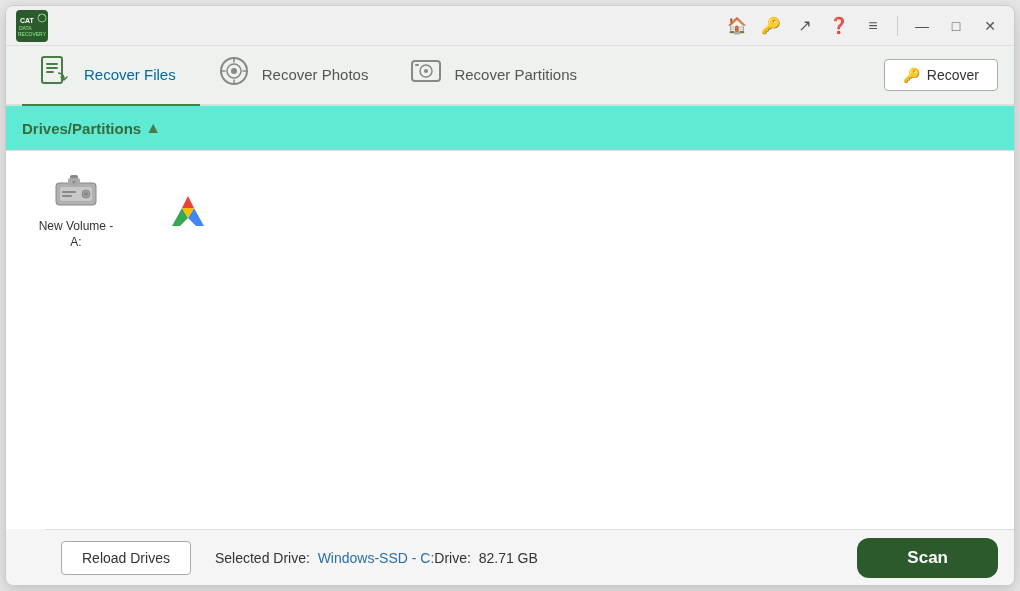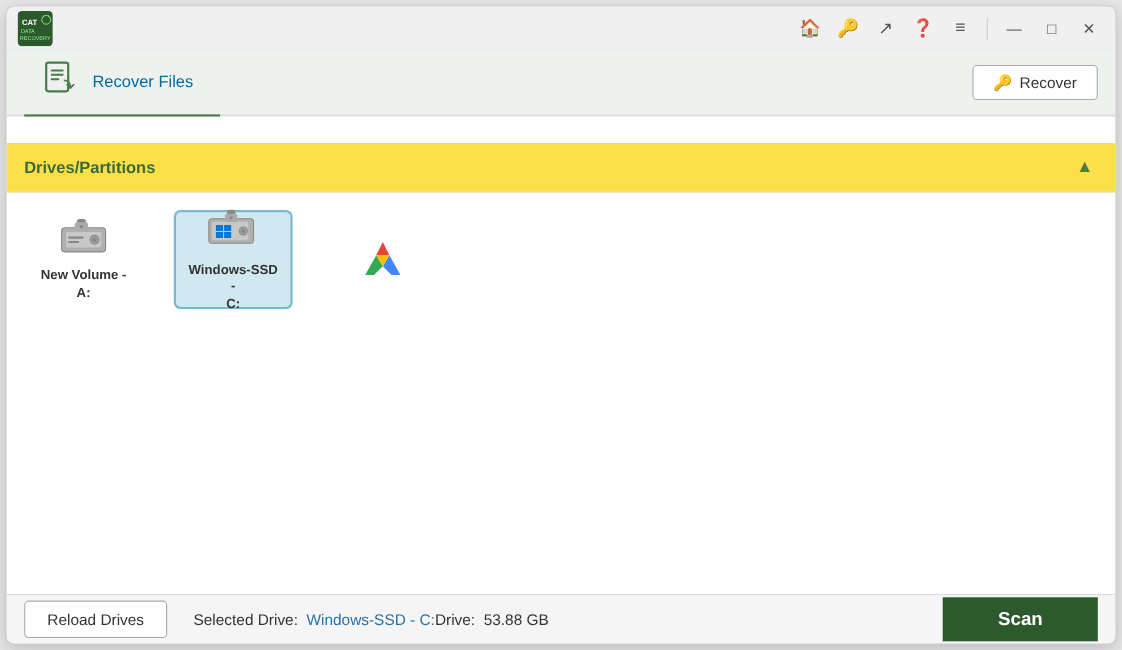--- a/index.html
+++ b/index.html
@@ -124,25 +124,23 @@
     .main-content {
       flex: 1;
       background: white;
       display: flex;
       flex-direction: column;
       overflow: hidden;
     }
     .section-header {
       display: flex;
       align-items: center;
-      justify-content: space-between;
       padding: 10px 16px;
       border-bottom: 1px solid #e0e0e0;
-      background: #fde047;
-      margin-top: 24px;
+      background: #5eead4;
     }
     .section-title {
       font-size: 15px;
       color: #3a6a3a;
       font-weight: 600;
     }
     .collapse-btn {
       cursor: pointer;
       color: #4a7c4a;
       font-size: 16px;
@@ -150,23 +148,22 @@
       height: 24px;
       display: flex;
       align-items: center;
       justify-content: center;
     }
     .drives-area {
       flex: 1;
       padding: 16px;
       display: flex;
       flex-wrap: wrap;
-      gap: 28px;
+      gap: 4px;
       align-content: flex-start;
-      font-weight: bold;
     }
     .drive-item {
       display: flex;
       flex-direction: column;
       align-items: center;
       justify-content: center;
       width: 108px;
       height: 90px;
       border: 2px solid transparent;
       border-radius: 6px;
@@ -192,21 +189,22 @@
       line-height: 1.3;
     }
     
     .footer {
       display: flex;
       align-items: center;
       padding: 10px 16px;
       border-top: 1px solid #ddd;
       background: #f5f5f5;
       gap: 24px;
-      height: 45px;
+      height: 56px;
+      margin-left: 39px;
     }
     .reload-btn {
       padding: 8px 20px;
       border: 1px solid #aaa;
       background: white;
       border-radius: 4px;
       cursor: pointer;
       font-size: 14px;
       color: #333;
     }
@@ -218,21 +216,21 @@
     .footer-text {
       font-size: 14px;
       color: #333;
     }
     .scan-btn {
       margin-left: auto;
       padding: 10px 50px;
       background: #2d5a2d;
       color: white;
       border: none;
-      border-radius: 0;
+      border-radius: 12px;
       font-size: 17px;
       font-weight: 600;
       cursor: pointer;
     }
   </style>
 </head>
 <body>
 
 <div class="window">
 
@@ -271,21 +269,43 @@
         <svg width="36" height="36" viewBox="0 0 36 36" fill="none" xmlns="http://www.w3.org/2000/svg">
           <rect x="4" y="4" width="20" height="26" rx="2" stroke="#4a7c4a" stroke-width="2" fill="none"></rect>
           <path d="M9 11 H19 M9 15 H19 M9 19 H15" stroke="#4a7c4a" stroke-width="1.8" stroke-linecap="round"></path>
           <path d="M20 20 C20 20 26 20 26 26" stroke="#4a7c4a" stroke-width="1.5" fill="none"></path>
           <path d="M23 24 L26 27 L29 24" stroke="#4a7c4a" stroke-width="1.5" fill="none" stroke-linecap="round"></path>
         </svg>
       </div>
       <span>Recover Files</span>
     </div>
 
-
+    <div class="tab">
+      <div class="tab-icon">
+        <svg width="36" height="36" viewBox="0 0 36 36" fill="none" xmlns="http://www.w3.org/2000/svg">
+          <circle cx="18" cy="18" r="13" stroke="#888" stroke-width="2" fill="none"></circle>
+          <circle cx="18" cy="18" r="7" stroke="#888" stroke-width="1.5" fill="none"></circle>
+          <circle cx="18" cy="18" r="3" fill="#888"></circle>
+          <path d="M18 5 V9 M18 27 V31 M5 18 H9 M27 18 H31" stroke="#888" stroke-width="1.5" stroke-linecap="round"></path>
+        </svg>
+      </div>
+      <span>Recover Photos</span>
+    </div>
+
+    <div class="tab">
+      <div class="tab-icon">
+        <svg width="36" height="36" viewBox="0 0 36 36" fill="none" xmlns="http://www.w3.org/2000/svg">
+          <rect x="4" y="8" width="28" height="20" rx="3" stroke="#888" stroke-width="2" fill="none"></rect>
+          <circle cx="18" cy="18" r="6" stroke="#888" stroke-width="1.5" fill="none"></circle>
+          <circle cx="18" cy="18" r="2" fill="#888"></circle>
+          <rect x="7" y="11" width="4" height="2" rx="1" fill="#888"></rect>
+        </svg>
+      </div>
+      <span>Recover Partitions</span>
+    </div>
 
     <button class="activate-btn">
       <span>🔑</span>
       <span>Recover</span>
     </button>
   </div>
 
   <div class="main-content">
 
     <div class="section-header">
@@ -307,43 +327,20 @@
             <rect x="10" y="22" width="10" height="2" rx="1" fill="#888"></rect>
 
             <rect x="18" y="2" width="8" height="7" rx="2" fill="#888" stroke="none"></rect>
             <rect x="16" y="5" width="12" height="8" rx="2" fill="#aaa"></rect>
             <circle cx="22" cy="9" r="1.5" fill="#888"></circle>
           </svg>
         </div>
         <div class="drive-label">New Volume -<br>A:</div>
       </div>
 
-      <div class="drive-item selected">
-        <div class="drive-icon">
-
-          <svg width="52" height="44" viewBox="0 0 52 44" fill="none" xmlns="http://www.w3.org/2000/svg">
-
-            <rect x="2" y="10" width="44" height="24" rx="3" fill="#b0b0b0" stroke="#888" stroke-width="1"></rect>
-            <rect x="5" y="13" width="36" height="18" rx="2" fill="#c8c8c8"></rect>
-
-            <rect x="9" y="16" width="7" height="6" rx="0.5" fill="#0078d4"></rect>
-            <rect x="17" y="16" width="7" height="6" rx="0.5" fill="#0078d4"></rect>
-            <rect x="9" y="23" width="7" height="6" rx="0.5" fill="#0078d4"></rect>
-            <rect x="17" y="23" width="7" height="6" rx="0.5" fill="#0078d4"></rect>
-
-            <circle cx="36" cy="22" r="4" fill="#a0a0a0" stroke="#888" stroke-width="1"></circle>
-            <circle cx="36" cy="22" r="2" fill="#888"></circle>
-
-            <rect x="20" y="1" width="8" height="7" rx="2" fill="#888"></rect>
-            <rect x="18" y="5" width="12" height="8" rx="2" fill="#aaa"></rect>
-            <circle cx="24" cy="9" r="1.5" fill="#888"></circle>
-          </svg>
-        </div>
-        <div class="drive-label">Windows-SSD -<br>C:</div>
-      </div>
 
       <div class="drive-item">
         <div class="drive-icon">
 
           <svg width="48" height="44" viewBox="0 0 48 44" fill="none" xmlns="http://www.w3.org/2000/svg">
 
             <path d="M8 36 L18 18 L24 28 L16 36 Z" fill="#34a853"></path>
 
             <path d="M40 36 L30 18 L24 28 L32 36 Z" fill="#4285f4"></path>
 
@@ -360,20 +357,20 @@
     <button class="reload-btn">
       <span>Reload Drives</span>
     </button>
     <div class="footer-info">
       <span class="footer-text">
         <span>Selected Drive:</span>
         &nbsp;<span style="color:#2a6fa8">Windows-SSD - C:</span>
       </span>
       <span class="footer-text">
         <span>Drive:</span>
-        &nbsp;<span>53.88 GB</span>
+        &nbsp;<span>82.71 GB</span>
       </span>
     </div>
     <button class="scan-btn">
       <span>Scan</span>
     </button>
   </div>
 </div>
 
 </body></html>

